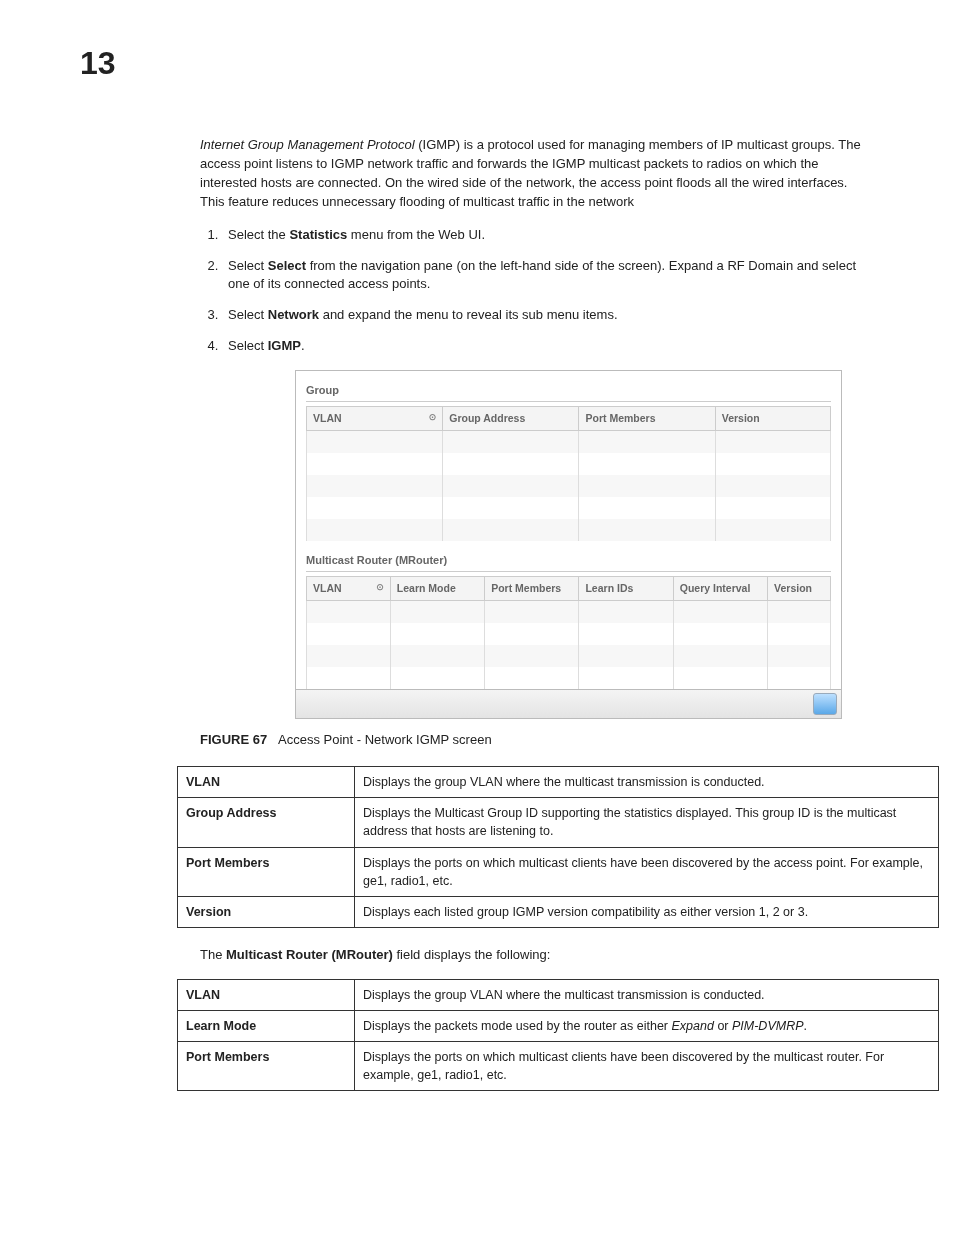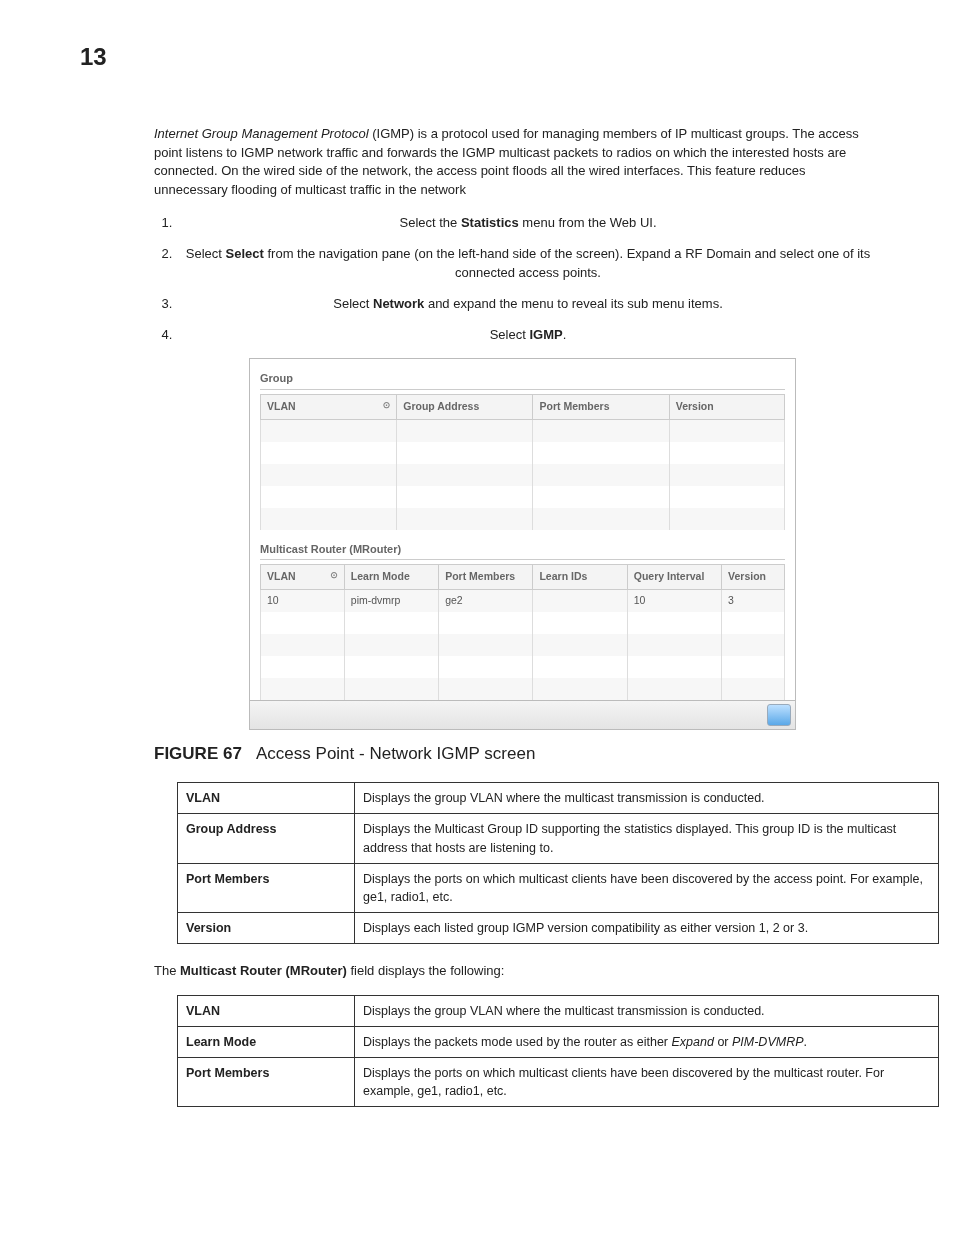--- a/index.html
+++ b/index.html
@@ -6,32 +6,32 @@
     font-family: Arial, Helvetica, sans-serif;
     font-size: 13px;
     color: #222;
     margin: 0;
     padding: 40px 80px 60px 80px;
     width: 954px;
     box-sizing: border-box;
     line-height: 1.45;
   }
   .page-num {
-    font-size: 24px;
+    font-size: 32px;
     font-weight: bold;
     margin-bottom: 50px;
   }
   .content {
-    margin-left: 74px;
+    margin-left: 120px;
   }
   p { margin: 8px 0 14px 0; }
   .italic { font-style: italic; }
   .bold { font-weight: bold; }
   ol.steps { padding-left: 22px; margin: 0 0 14px 0; }
-  ol.steps li { margin: 6px 0 12px 0; padding-left: 6px; text-align: center; }
+  ol.steps li { margin: 6px 0 12px 0; padding-left: 6px; }
   .figure-wrap {
     margin: 8px 0 12px 95px;
   }
   .ui-panel {
     border: 1px solid #bbb;
     background: #fff;
     font-family: Arial, sans-serif;
     font-size: 11px;
     color: #555;
     width: 545px;
@@ -93,21 +93,21 @@
   .refresh-btn {
     position: absolute;
     right: 4px; top: 3px;
     width: 22px; height: 20px;
     border: 1px solid #9ab;
     border-radius: 3px;
     background: linear-gradient(#bde0ff, #5aa8e8);
   }
   .caption {
     margin: 10px 0 16px 0;
-    font-size: 17px;
+    font-size: 13px;
   }
   .caption .fig-label {
     font-weight: bold;
   }
   table.descr {
     width: 100%;
     border-collapse: collapse;
     margin: 6px 0 18px 0;
     font-size: 12.5px;
   }
@@ -205,28 +205,20 @@
           <tbody>
               <tr>
             <th><span>VLAN</span><span class="sort-ind">⊙</span></th>
             <th>Learn Mode</th>
             <th>Port Members</th>
             <th>Learn IDs</th>
             <th>Query Interval</th>
             <th>Version</th>
           </tr>
           <tr>
-            <td>10</td>
-            <td>pim-dvmrp</td>
-            <td>ge2</td>
-            <td></td>
-            <td>10</td>
-            <td>3</td>
-          </tr>
-          <tr>
                 <td></td>
                 <td></td>
                 <td></td>
                 <td></td>
                 <td></td>
                 <td></td>
               </tr>
           <tr>
                 <td></td>
                 <td></td>

